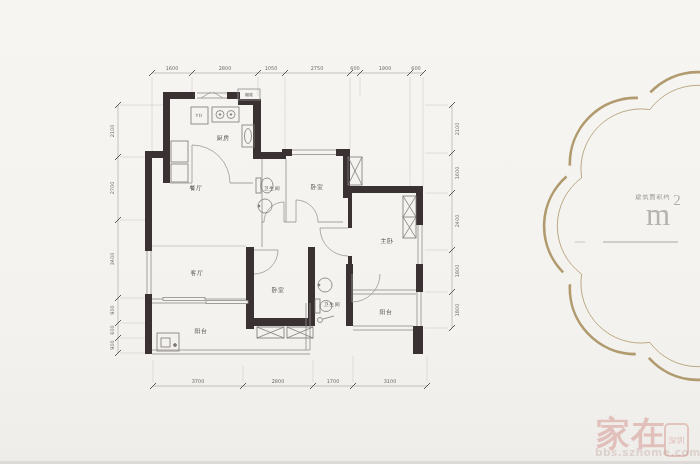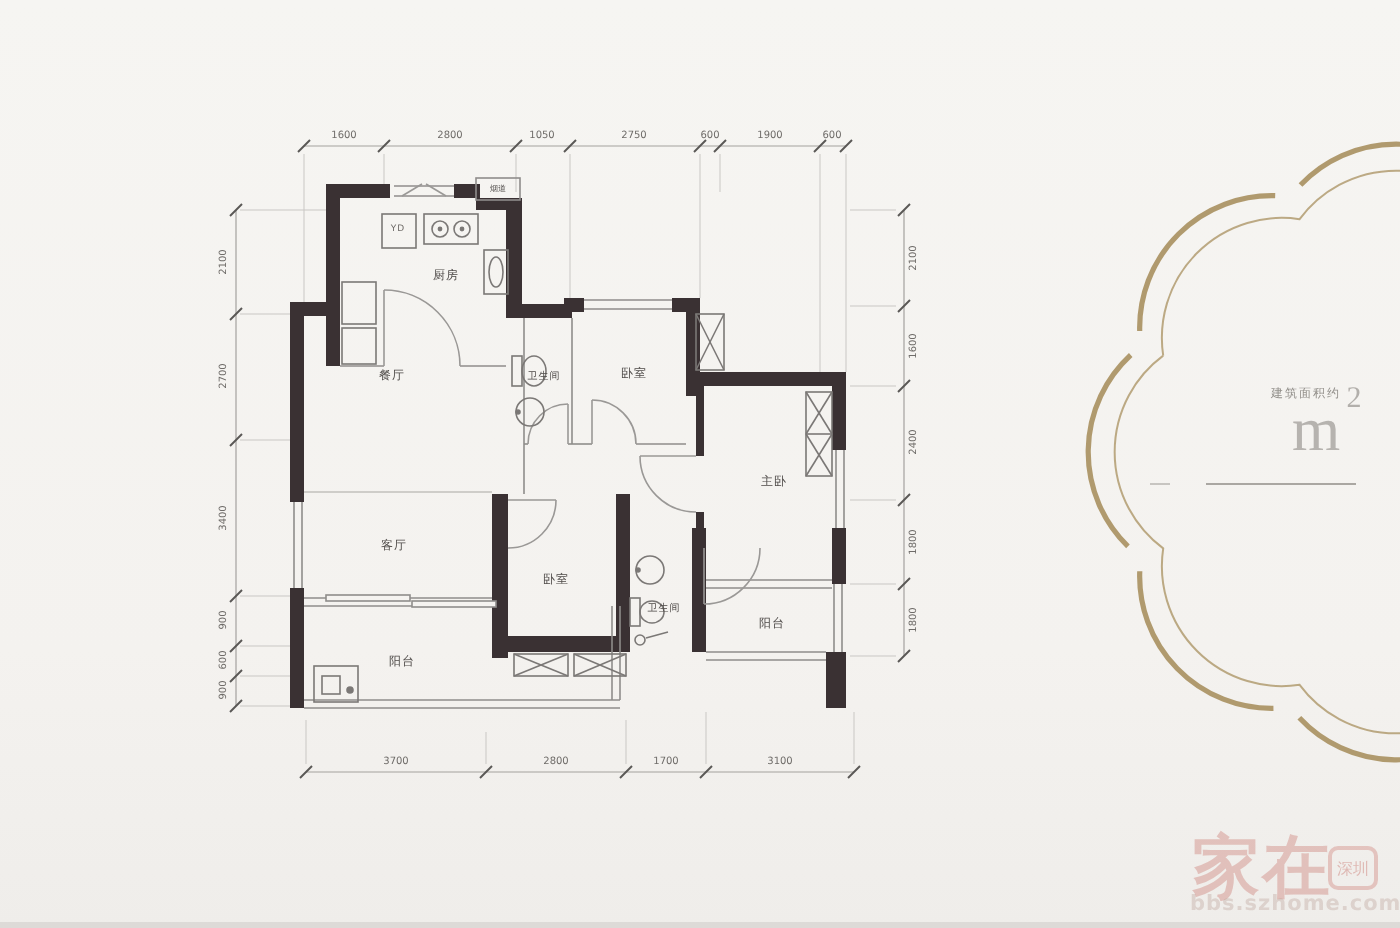--- a/index.html
+++ b/index.html
@@ -16,21 +16,21 @@
   .dim{position:absolute;font-size:5px;color:#6f6c69;transform:translate(-50%,-50%);white-space:nowrap;}
   .dim.v{transform:translate(-50%,-50%) rotate(-90deg);}
   .em-caption{position:absolute;left:653px;top:197px;font-size:6px;color:#93908b;
               transform:translate(-50%,-50%);letter-spacing:1px;white-space:nowrap;}
   .em-unit{position:absolute;left:658px;top:215px;font-size:31px;color:#b6b3af;
            font-family:"Liberation Serif","DejaVu Serif",serif;transform:translate(-50%,-50%);}
   .em-sup{position:absolute;left:677px;top:200px;font-size:15px;color:#b2afab;
           font-family:"Liberation Serif","DejaVu Serif",serif;transform:translate(-50%,-50%);}
   .wm-brand{position:absolute;left:596px;top:411px;font-size:34px;font-weight:bold;
             color:rgba(193,86,76,0.30);letter-spacing:1px;white-space:nowrap;}
-  .wm-badge{position:absolute;left:664px;top:423px;width:25px;height:22px;border:2px solid rgba(193,86,76,0.28);
+  .wm-badge{position:absolute;left:664px;top:423px;width:25px;height:34px;border:2px solid rgba(193,86,76,0.28);
             border-radius:5px;font-size:8px;color:rgba(193,86,76,0.35);display:flex;align-items:center;
             justify-content:center;box-sizing:border-box;white-space:nowrap;}
   .wm-site{position:absolute;left:595px;top:446px;font-size:10.5px;font-weight:bold;
            color:rgba(165,130,120,0.26);letter-spacing:0.5px;white-space:nowrap;text-align:center;}
   .photo-edge{position:absolute;left:0;bottom:0;width:100%;height:3px;background:rgba(90,85,80,0.12);}
 </style>
 </head>
 <body>
 
 <div class="stage">

